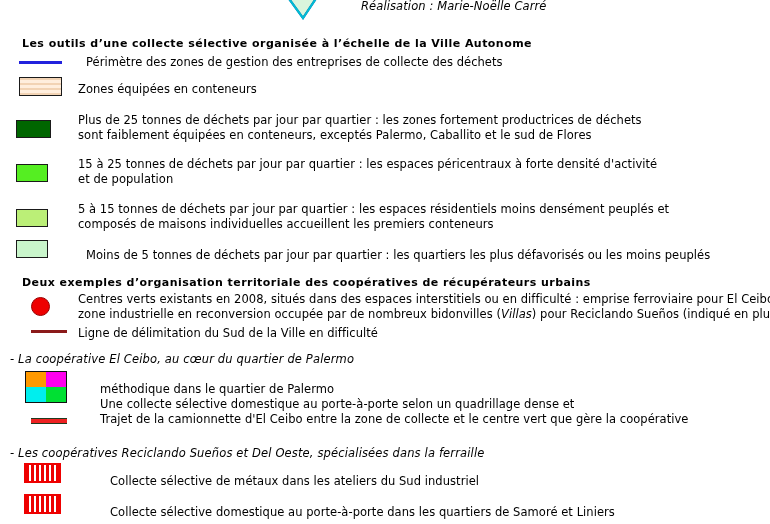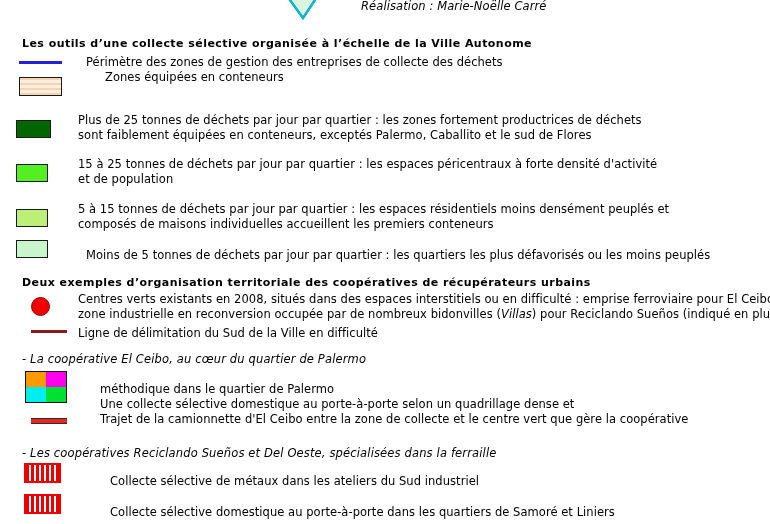--- a/index.html
+++ b/index.html
@@ -49,21 +49,20 @@
   }
   #title-outils { left: 22px; top: 37px; }
   #title-cooperatives { left: 22px; top: 276px; }
 
   
   .sub-heading {
     font-style: italic;
     font-size: 11.5px;
     letter-spacing: 0.15px;
     white-space: nowrap;
-    margin-left: 12px;
   }
   #sub-elceibo { left: 10px; top: 352px; }
   #sub-reciclando { left: 10px; top: 446px; }
 
   
   .legend-text {
     font-size: 11.5px;
     line-height: 15px;
     letter-spacing: 0.05px;
     white-space: nowrap;
@@ -139,21 +138,21 @@
         to right,
         #ee0000 0px, #ee0000 3px,
         #ffffff 3px, #ffffff 5px
       );
   }
   #sw-metaux   { left: 24px; top: 463px; }
   #sw-domestic { left: 24px; top: 494px; }
 
   
   #txt-perimetre  { left: 86px; top: 55px; }
-  #txt-conteneurs { left: 78px; top: 70px; margin-left: 27px; }
+  #txt-conteneurs { left: 78px; top: 82px; }
   #txt-plus25     { left: 78px; top: 113px; }
   #txt-15a25      { left: 78px; top: 157px; }
   #txt-5a15       { left: 78px; top: 202px; }
   #txt-moins5     { left: 86px; top: 248px; }
   #txt-centres    { left: 78px; top: 292px; }
   #txt-ligne-sud  { left: 78px; top: 326px; }
   #txt-quadrillage{ left: 100px; top: 382px; }
   #txt-trajet     { left: 100px; top: 412px; }
   #txt-metaux     { left: 110px; top: 474px; }
   #txt-domestic   { left: 110px; top: 505px; }

